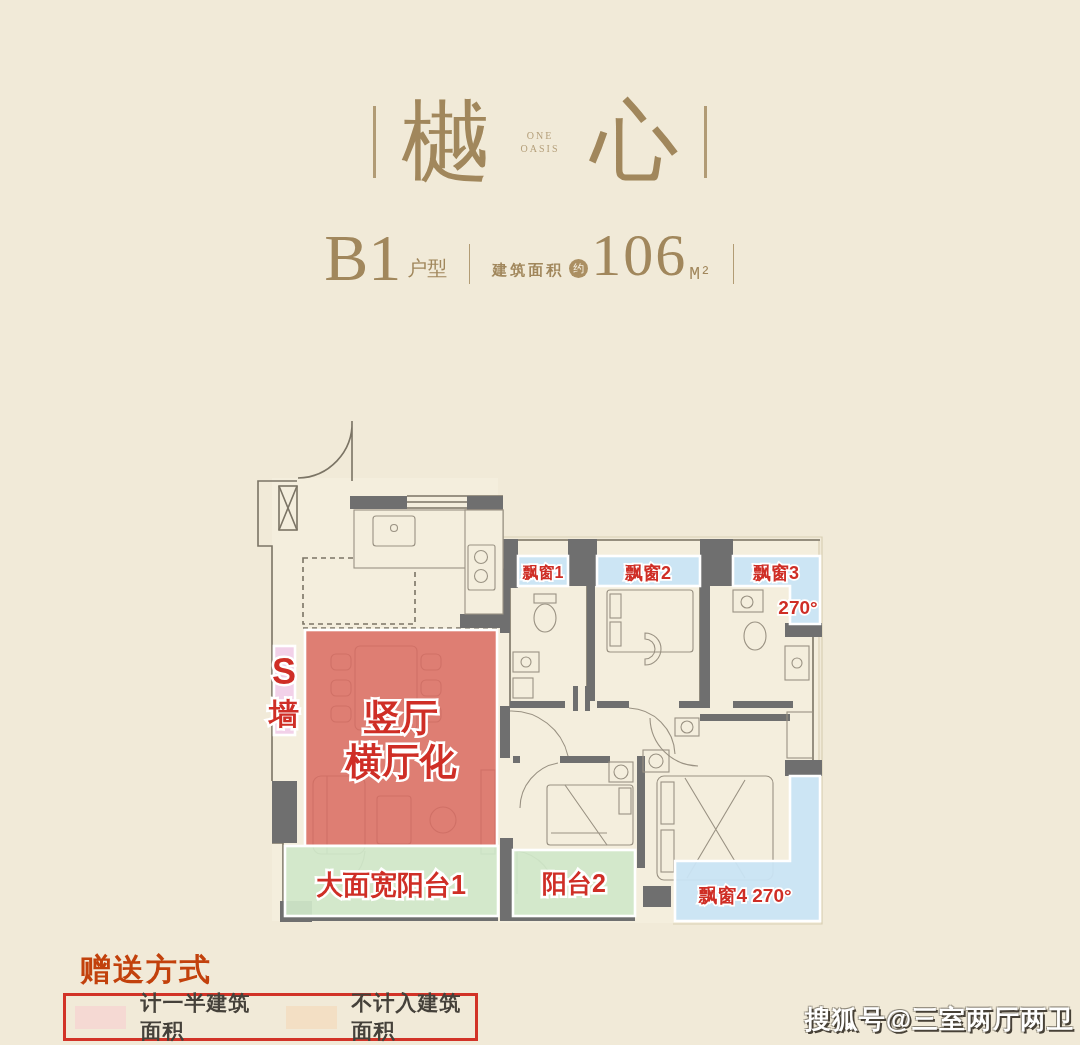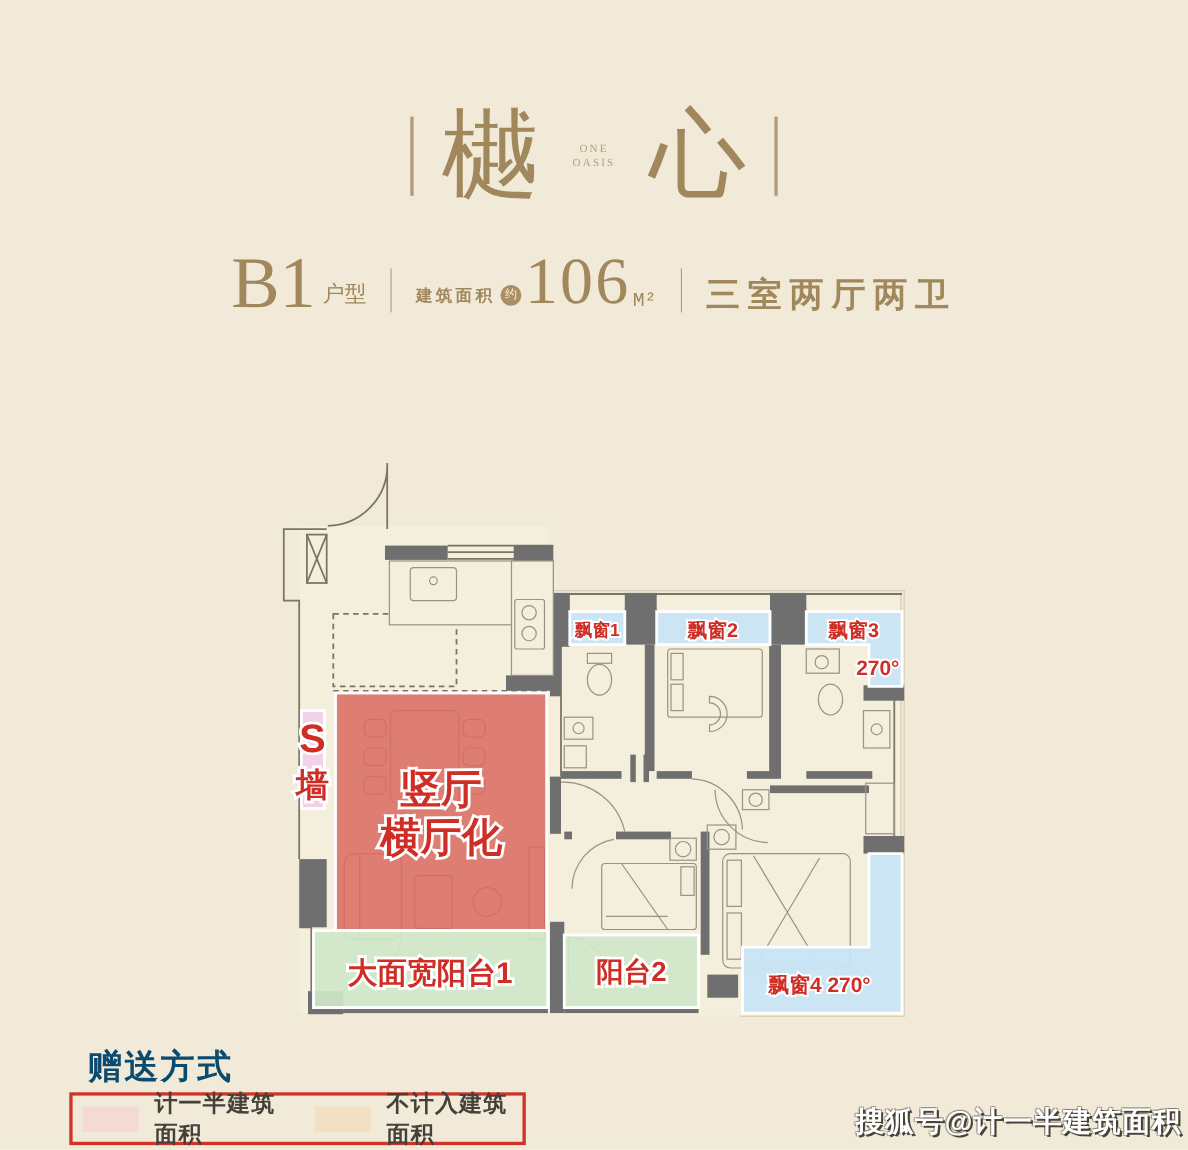--- a/index.html
+++ b/index.html
@@ -58,21 +58,21 @@
   .ovl{stroke:#ffffff;stroke-width:2.6;}
   .lbl{
     font-family:"Liberation Sans",sans-serif;font-weight:bold;
     paint-order:stroke;stroke:#ffffff;stroke-width:3.5px;
     text-anchor:middle;
   }
   .lbl-big{paint-order:stroke;stroke:#ffffff;stroke-width:5px;}
   
   .gift-title{
     position:absolute;left:80px;top:949px;
-    font-size:31px;font-weight:bold;color:#0c4a6e;letter-spacing:2px;
+    font-size:31px;font-weight:bold;color:#c2410c;letter-spacing:2px;
   }
   .legend-box{
     position:absolute;left:63px;top:993px;width:409px;height:42px;
     border:3px solid #d23327;display:flex;align-items:center;
   }
   .legend-item{display:flex;align-items:center;margin-left:9px;}
   .legend-label{
     font-family:"Liberation Serif",serif;font-weight:bold;
     font-size:21px;color:#45413a;margin-left:14px;letter-spacing:1px;
   }
@@ -104,21 +104,20 @@
     <span class="spec-model-suffix">户型</span>
     <span class="spec-divider"></span>
     <span class="spec-arealabel">
       <span>建筑</span>
       <span>面积</span>
     </span>
     <span class="spec-badge">约</span>
     <span class="spec-area">106</span>
     <span class="spec-unit">M²</span>
     <span class="spec-divider"></span>
-    <span class="spec-layout">三室两厅两卫</span>
   </div>
 
   <svg id="plan" width="570" height="527" viewBox="0 0 570 527">
     <defs>
       <pattern id="hatch" width="6" height="6" patternUnits="userSpaceOnUse">
         <path d="M0,6 L6,0" stroke="#8a8478" stroke-width="1"></path>
       </pattern>
     </defs>
 
     <g>
@@ -291,15 +290,15 @@
       <span class="legend-label">计一半建筑面积</span>
     </div>
     <div class="legend-item" style="margin-left:22px;">
       <svg width="64" height="23">
         <rect x="0" y="0" width="64" height="23" fill="#f3dfc4"></rect>
       </svg>
       <span class="legend-label">不计入建筑面积</span>
     </div>
   </div>
 
-  <div class="watermark">搜狐号@计一半建筑面积</div>
+  <div class="watermark">搜狐号@三室两厅两卫</div>
 
 </div>
 
 </body></html>

